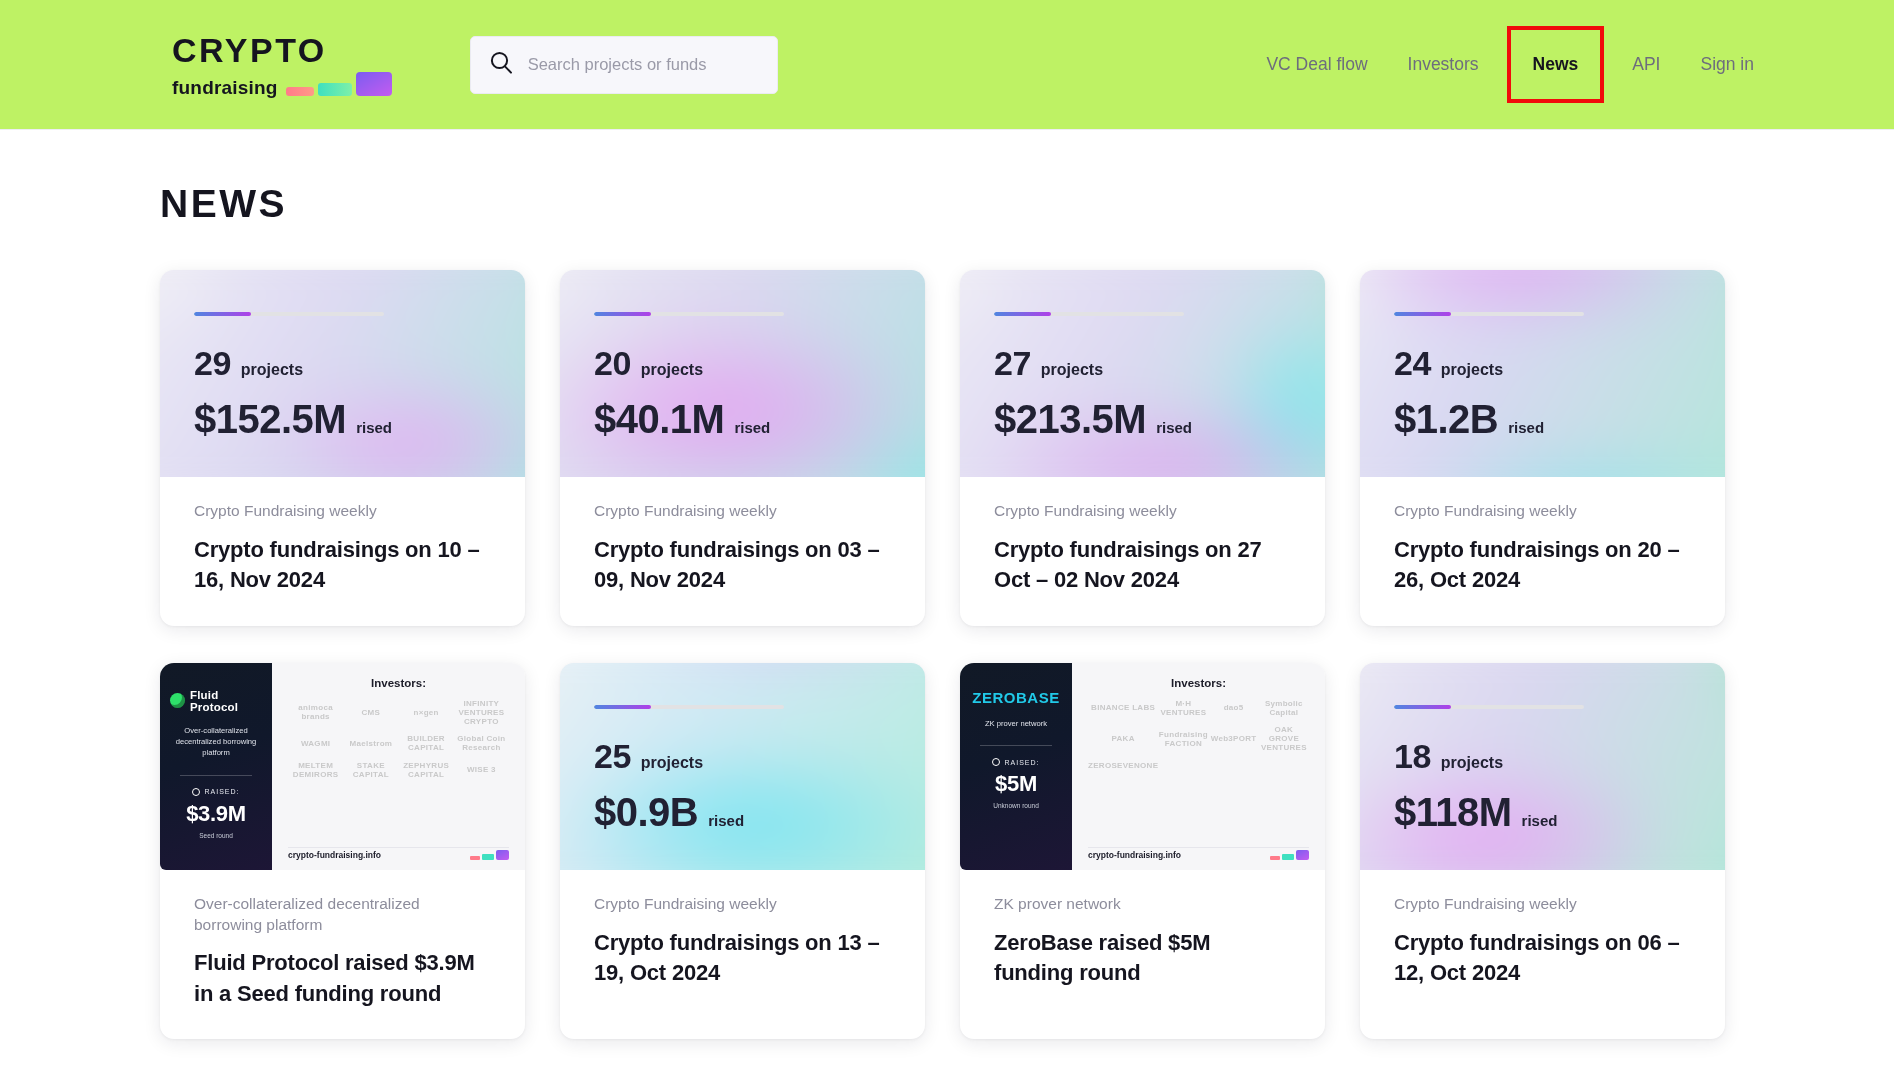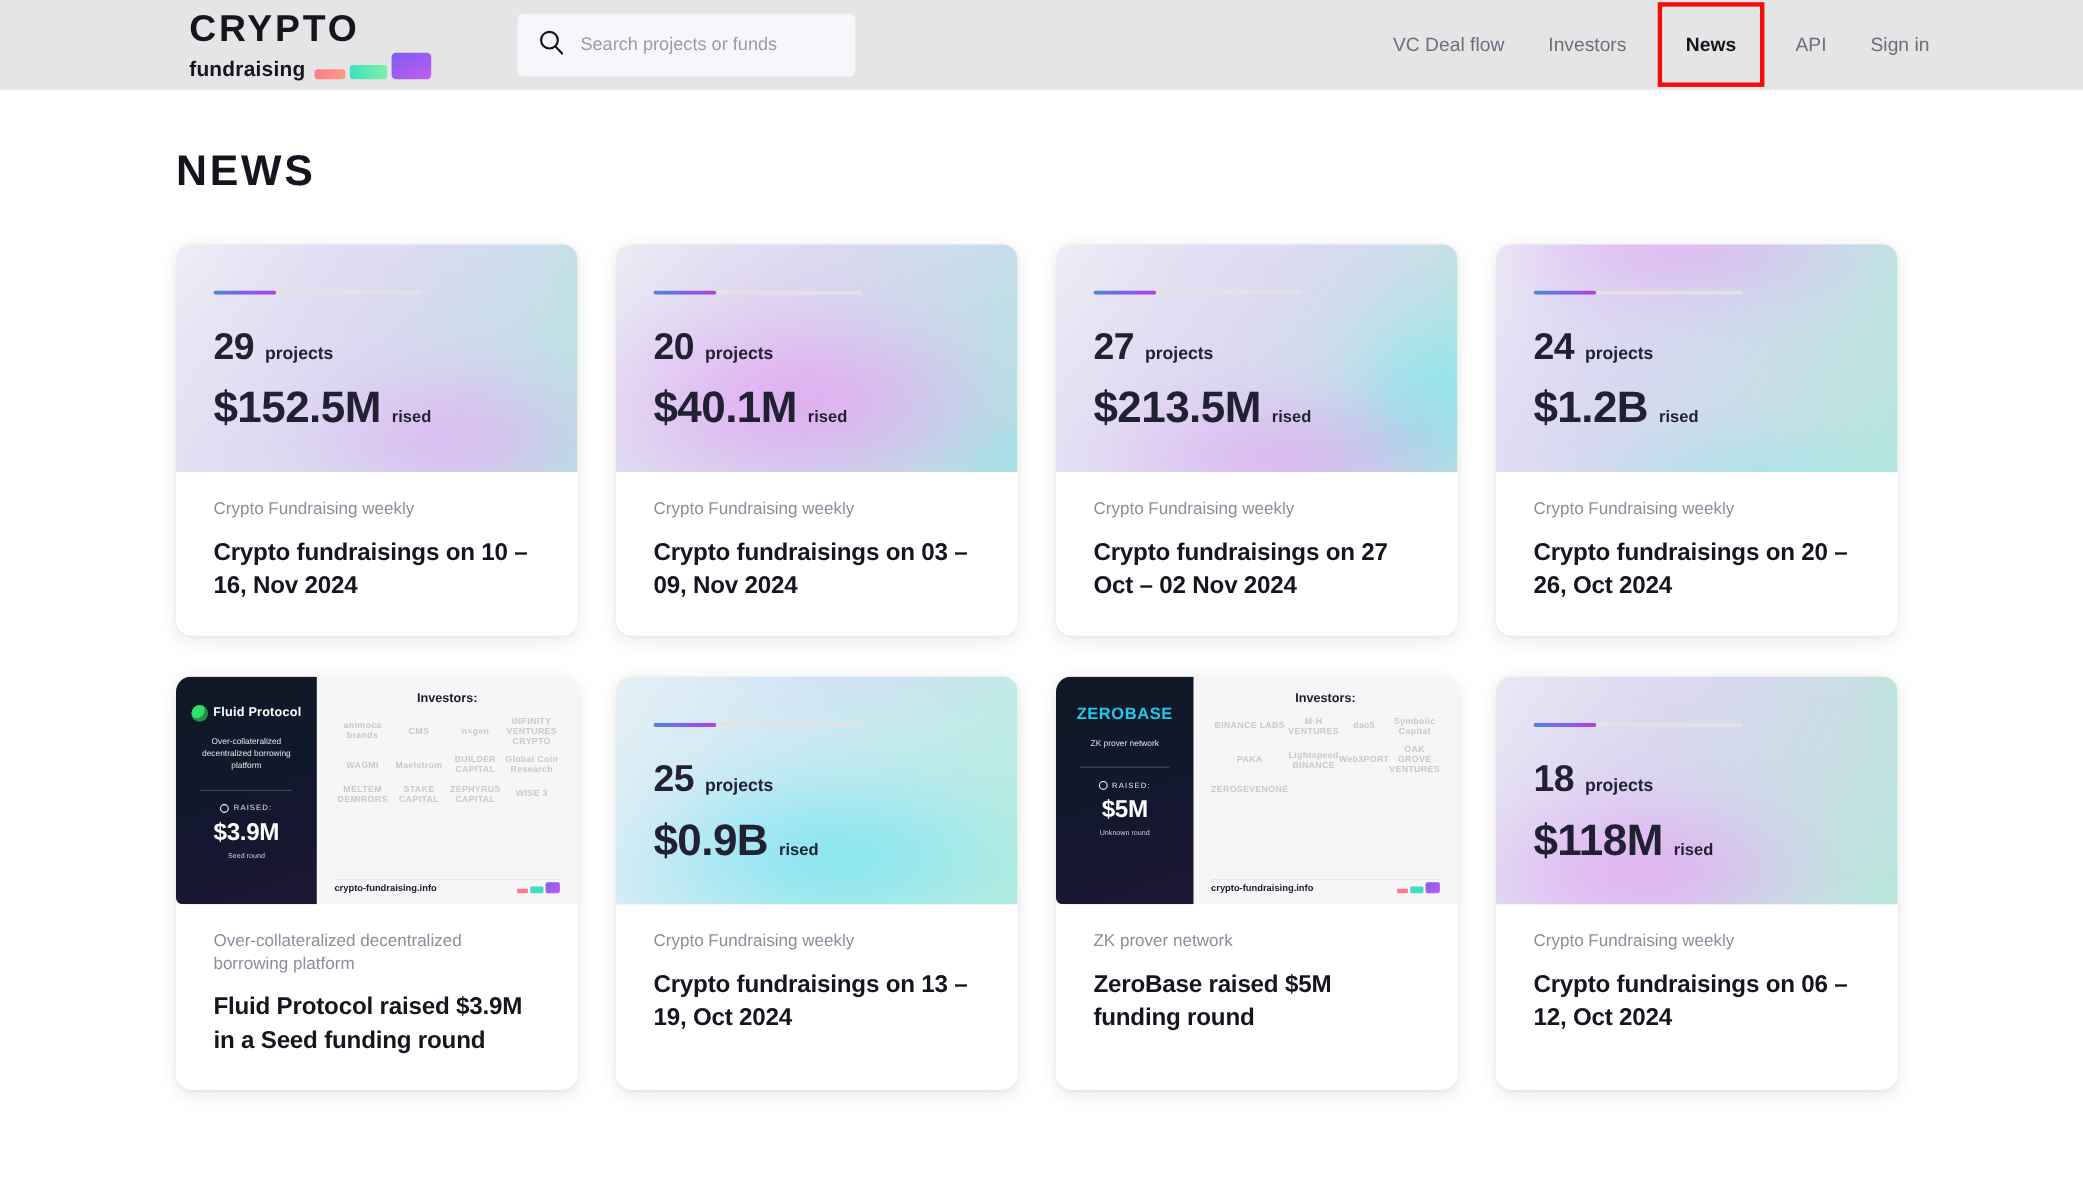--- a/index.html
+++ b/index.html
@@ -10,25 +10,25 @@
     height: 1080px;
     overflow: hidden;
     background: #ffffff;
     font-family: "Liberation Sans", sans-serif;
     -webkit-font-smoothing: antialiased;
   }
 
   
   .header {
     position: relative;
-    height: 82px;
+    height: 130px;
     border-bottom: 1px solid #ededf2;
     display: flex;
     align-items: center;
-    background: #e5e5e5;
+    background: #bef264;
   }
 
   .logo-wrap {
     margin-left: 172px;
     display: flex;
     flex-direction: column;
     align-items: flex-start;
     cursor: pointer;
     user-select: none;
   }
@@ -163,21 +163,21 @@
   .stat-row { display: flex; align-items: baseline; gap: 10px; }
   .stat-num { font-size: 34px; font-weight: 800; color: #212133; letter-spacing: -0.5px; }
   .stat-num.big { font-size: 40px; }
   .stat-lbl { font-size: 16px; font-weight: 700; color: #212133; text-align: center; }
   .stat-lbl.sm { font-size: 15px; }
   .stat-row + .stat-row { margin-top: 14px; }
 
   
   .media.project { padding: 0; background: #f6f6f8; display: flex; }
   .proj-left {
-    width: 128px;
+    width: 112px;
     background: linear-gradient(160deg,#111926 0%,#10182b 45%,#1d1636 100%);
     color: #fff;
     padding: 16px 10px 12px 10px;
     display: flex; flex-direction: column; align-items: center;
     border-radius: 6px 0 0 6px;
   }
   .proj-brand { display: flex; align-items: center; gap: 5px; margin-top: 10px; }
   .proj-dot {
     width: 15px; height: 15px; border-radius: 50%;
     background: #2ee06a; flex: 0 0 auto;
@@ -469,21 +469,21 @@
           <div class="proj-round">Unknown round</div>
         </div>
         <div class="proj-right">
           <div class="inv-title">Investors:</div>
           <div class="inv-grid">
             <div class="inv-cell">BINANCE LABS</div>
             <div class="inv-cell">M·H VENTURES</div>
             <div class="inv-cell">dao5</div>
             <div class="inv-cell">Symbolic Capital</div>
             <div class="inv-cell">PAKA</div>
-            <div class="inv-cell">Lightspeed BINANCE</div>
+            <div class="inv-cell">Fundraising FACTION</div>
             <div class="inv-cell">Web3PORT</div>
             <div class="inv-cell">OAK GROVE VENTURES</div>
             <div class="inv-cell">ZEROSEVENONE</div>
           </div>
           <div class="inv-foot">
             <span class="inv-url">crypto-fundraising.info</span>
             <span class="inv-bars">
               <i class="ib1"></i>
                 <i class="ib2"></i>
                 <i class="ib3"></i>

